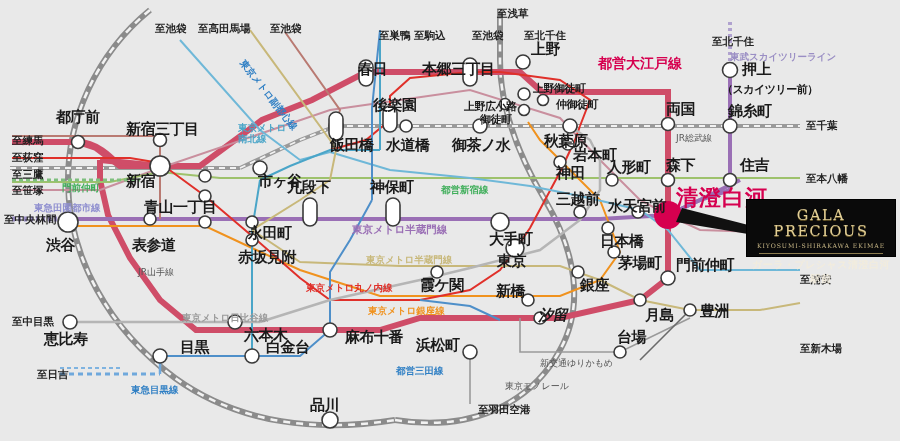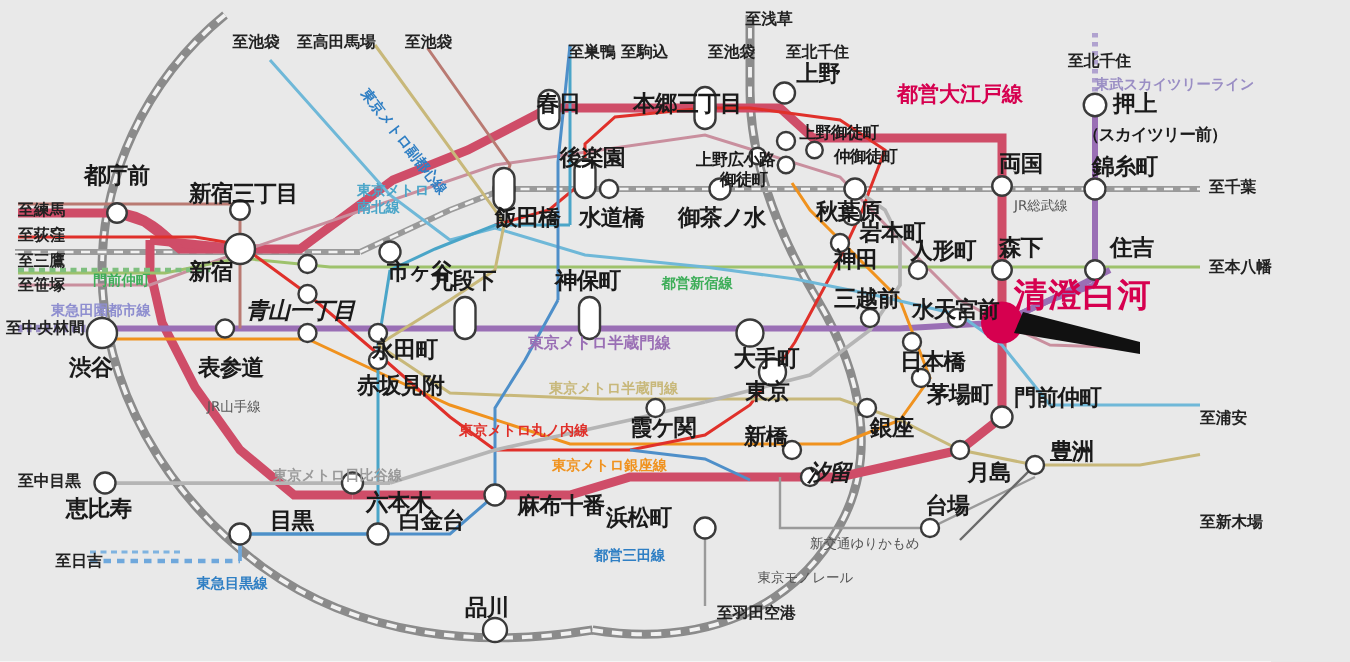--- a/index.html
+++ b/index.html
@@ -317,30 +317,30 @@
     <div class="lbl term" style="left:4px;top:214px;">至中央林間</div>
     <div class="lbl term" style="left:12px;top:316px;">至中目黒</div>
     <div class="lbl term" style="left:37px;top:369px;">至日吉</div>
     <div class="lbl term" style="left:800px;top:274px;">至浦安</div>
     <div class="lbl term" style="left:800px;top:299px;margin-top:44px;">至新木場</div>
     <div class="lbl term" style="left:478px;top:404px;">至羽田空港</div>
 
     <div class="lbl st st-l" style="left:56px;top:110px;">都庁前</div>
     <div class="lbl st st-l" style="left:126px;top:122px;">新宿三丁目</div>
     <div class="lbl st st-l" style="left:126px;top:174px;">新宿</div>
-    <div class="lbl st st-l" style="left:164px;top:200px;font-style:italic;">青山一丁目</div>
+    <div class="lbl st st-l" style="left:144px;top:200px;">青山一丁目</div>
     <div class="lbl st st-l" style="left:46px;top:238px;">渋谷</div>
     <div class="lbl st st-l" style="left:132px;top:238px;">表参道</div>
     <div class="lbl st st-l" style="left:44px;top:332px;">恵比寿</div>
     <div class="lbl st st-l" style="left:180px;top:340px;">目黒</div>
     <div class="lbl st st-l" style="left:266px;top:340px;">白金台</div>
     <div class="lbl st st-l" style="left:244px;top:328px;">六本木</div>
     <div class="lbl st st-l" style="left:345px;top:330px;">麻布十番</div>
     <div class="lbl st st-l" style="left:310px;top:398px;">品川</div>
-    <div class="lbl st st-l" style="left:404px;top:338px;">浜松町</div>
+    <div class="lbl st st-l" style="left:416px;top:338px;">浜松町</div>
     <div class="lbl st st-l" style="left:238px;top:250px;">赤坂見附</div>
     <div class="lbl st st-l" style="left:248px;top:226px;">永田町</div>
     <div class="lbl st st-l" style="left:258px;top:174px;">市ヶ谷</div>
     <div class="lbl st st-l" style="left:287px;top:180px;">九段下</div>
     <div class="lbl st st-l" style="left:370px;top:180px;">神保町</div>
     <div class="lbl st st-l" style="left:330px;top:138px;">飯田橋</div>
     <div class="lbl st st-l" style="left:386px;top:138px;">水道橋</div>
     <div class="lbl st st-l" style="left:452px;top:138px;">御茶ノ水</div>
     <div class="lbl st st-l" style="left:373px;top:98px;">後楽園</div>
     <div class="lbl st st-l" style="left:358px;top:62px;">春日</div>
@@ -359,25 +359,31 @@
     <div class="lbl st st-l" style="left:489px;top:232px;">大手町</div>
     <div class="lbl st st-l" style="left:497px;top:254px;">東京</div>
     <div class="lbl st st-l" style="left:600px;top:234px;">日本橋</div>
     <div class="lbl st st-l" style="left:618px;top:256px;">茅場町</div>
     <div class="lbl st st-l" style="left:580px;top:278px;">銀座</div>
     <div class="lbl st st-l" style="left:496px;top:284px;">新橋</div>
     <div class="lbl st st-l" style="left:420px;top:278px;">霞ケ関</div>
     <div class="lbl st st-l" style="left:538px;top:308px;font-style:italic;">汐留</div>
     <div class="lbl st st-l" style="left:617px;top:330px;">台場</div>
     <div class="lbl st st-l" style="left:645px;top:308px;">月島</div>
-    <div class="lbl st st-l" style="left:700px;top:294px;text-align:center;">豊洲</div>
+    <div class="lbl st st-l" style="left:700px;top:304px;text-align:center;">豊洲</div>
     <div class="lbl st st-l" style="left:676px;top:258px;">門前仲町</div>
     <div class="lbl st st-l" style="left:666px;top:158px;">森下</div>
     <div class="lbl st st-l" style="left:666px;top:102px;">両国</div>
     <div class="lbl st st-l" style="left:728px;top:104px;">錦糸町</div>
     <div class="lbl st st-l" style="left:742px;top:62px;">押上</div>
     <div class="lbl st st-s" style="left:722px;top:84px;">（スカイツリー前）</div>
     <div class="lbl st st-l" style="left:740px;top:158px;">住吉</div>
 
   </div>
 
+  <div id="logo-plate">
+    <div id="logo-main">GALA PRECIOUS</div>
+    <div id="logo-sub">KIYOSUMI-SHIRAKAWA EKIMAE</div>
+    <div id="logo-rule"></div>
+    <div id="logo-jp">ガーラ・プレシャス清澄白河駅前</div>
+  </div>
 
 </div>
 
 </body></html>

